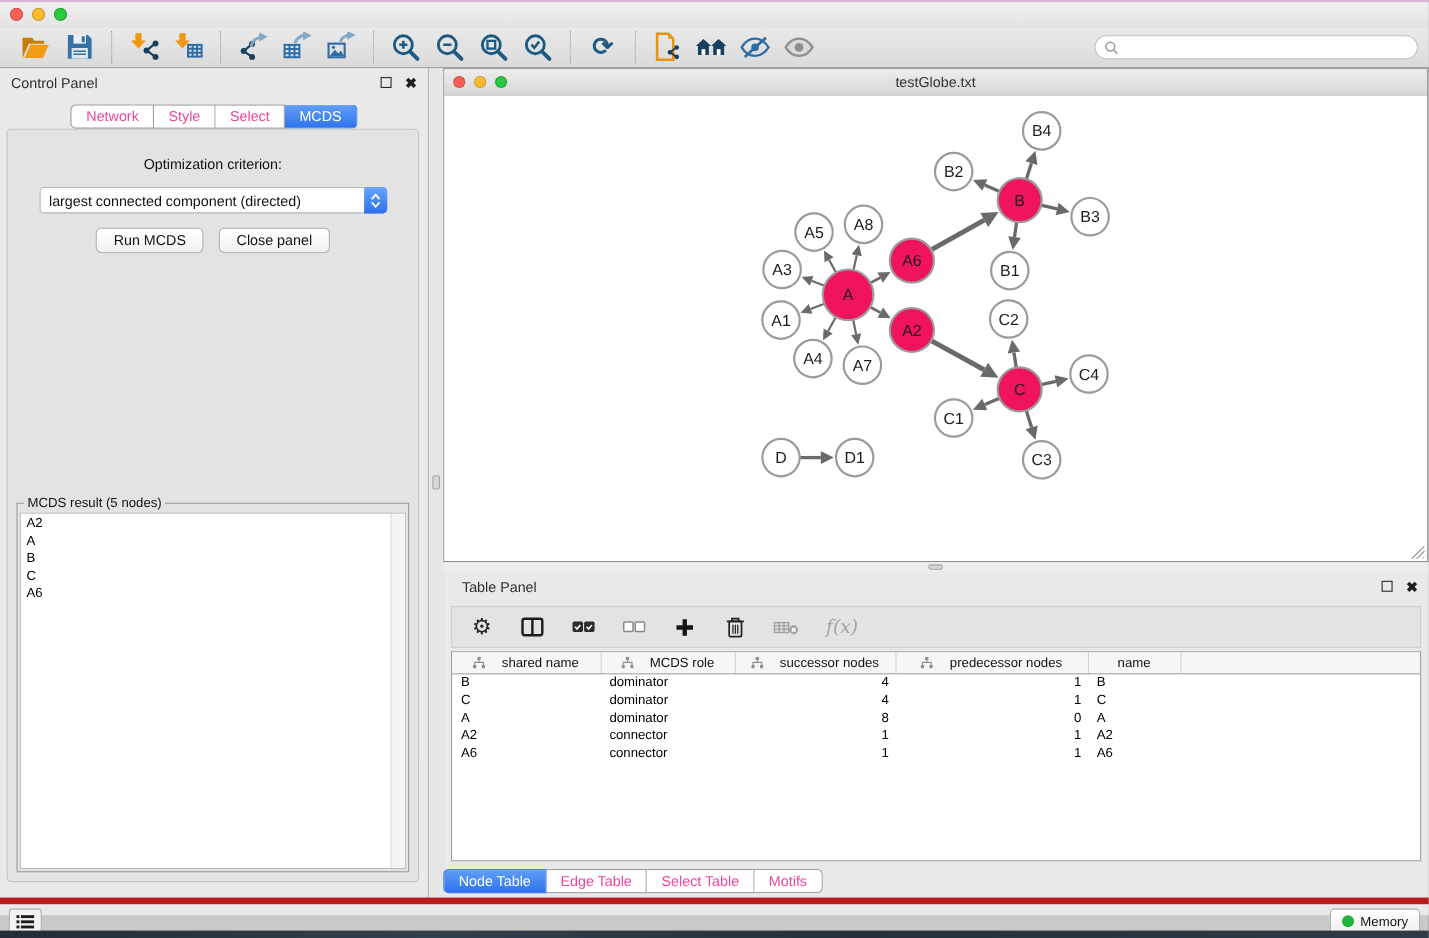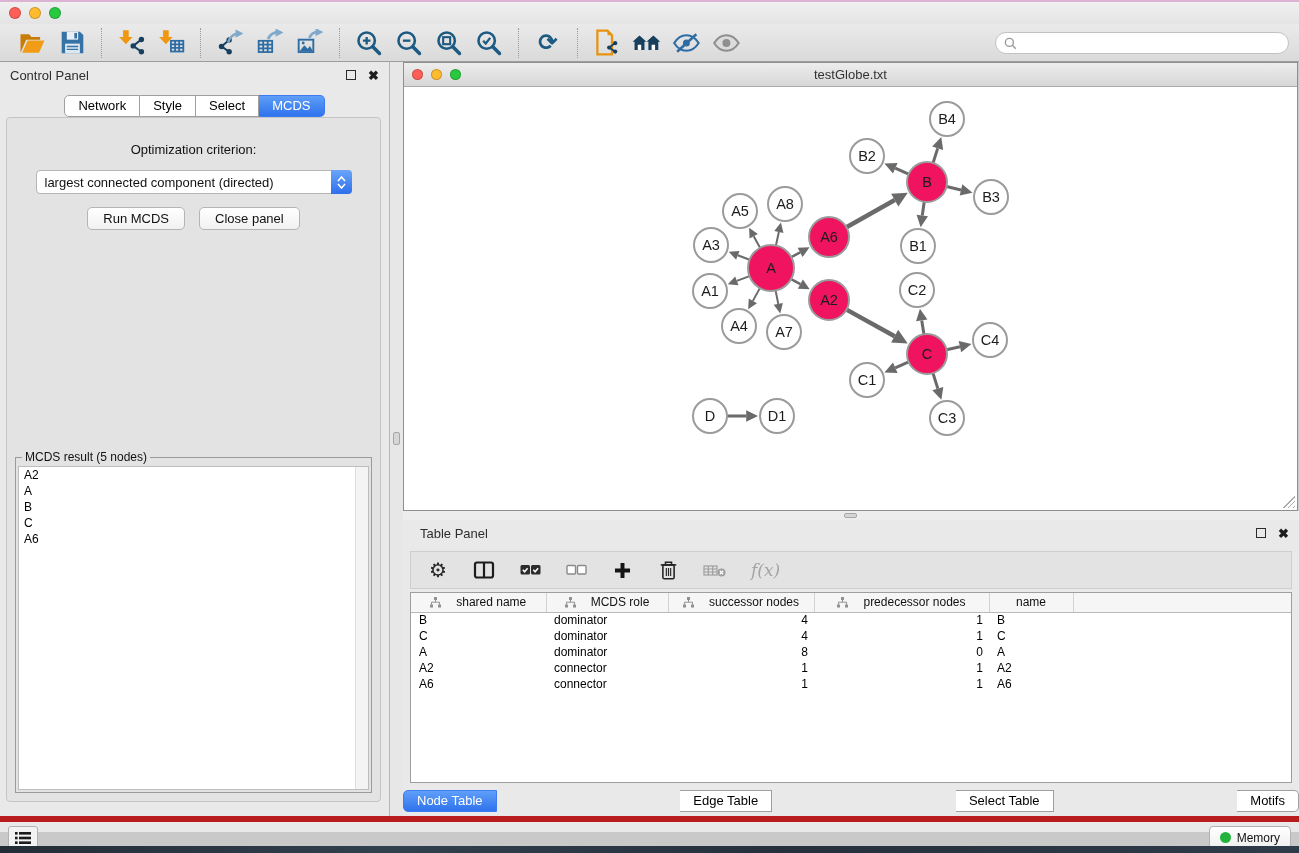--- a/index.html
+++ b/index.html
@@ -32,21 +32,21 @@
 
   
   .panel-head { height:26px; display:flex; align-items:center; padding:0 10px; }
   .panel-title { font-size:13px; color:#2e2e2e; }
   .panel-head .spacer { flex:1; }
   .float-ic { width:10px; height:10px; border:1.5px solid #2c2c2c; margin-right:12px; }
   .close-ic { font-size:13px; color:#1d1d1d; font-weight:bold; line-height:1; }
 
   .tabgroup { display:flex; }
   .tab { height:22px; line-height:20px; padding:0 13px; background:#fff; border:1px solid #9f9f9f;
-    border-left:none; font-size:13px; color:#000000; }
+    border-left:none; font-size:13px; color:#ec4899; }
   .tab:first-child { border-left:1px solid #9f9f9f; border-radius:5px 0 0 5px; }
   .tab:last-child { border-radius:0 5px 5px 0; }
   .tab.selected { background:linear-gradient(#5f9ef8,#2f73ee); border-color:#3c7cf0; color:#fff; }
 
   
   .control-panel { position:absolute; left:0; top:62px; width:390px; height:754px; background:#e9e9e9;
     border-right:1px solid #b5b5b5; }
   .cp-tabs { display:flex; justify-content:center; margin-top:7px; }
   .cp-content { position:absolute; left:6px; right:8px; top:55px; bottom:14px;
     background:#e3e3e3; border:1px solid #c4c4c4; border-radius:4px; }
@@ -99,21 +99,21 @@
   .table-wrap { margin:3px 7px 0; height:191px; background:#fff; border:1px solid #9e9e9e; overflow:hidden; }
   table.node-table { border-collapse:collapse; width:100%; table-layout:fixed; }
   .node-table col.c1{width:135px} .node-table col.c2{width:122px} .node-table col.c3{width:146px}
   .node-table col.c4{width:175px} .node-table col.c5{width:84px}
   .node-table th { height:19px; font-size:12px; font-weight:normal; color:#111; background:#f6f6f6;
     border-bottom:1px solid #b9b9b9; border-right:1px solid #d2d2d2; }
   .node-table th:last-child { border-right:none; }
   .th-inner { display:flex; align-items:center; justify-content:center; gap:15px; }
   .node-table td { height:16px; font-size:12px; color:#000; padding:0 8px; white-space:nowrap; overflow:hidden; }
   td.c-right { text-align:right; padding-right:6px; }
-  .tp-tabs { display:flex; justify-content:space-between; margin-top:7px; }
+  .tp-tabs { display:flex; justify-content:flex-start; margin-top:7px; }
 
   
   .statusbar { position:absolute; left:0; top:816px; width:100%; height:16px; background:#e9e9e9;
     border-top:6px solid #b91c1c; }
   .list-btn { position:absolute; left:8px; top:4px; width:30px; height:23px; background:#f3f3f3;
     border:1px solid #b2b2b2; border-radius:3px; display:flex; align-items:center; justify-content:center; }
   .memory-btn { position:absolute; right:8px; top:4px; height:23px; padding:0 10px;
     background:linear-gradient(#ffffff,#efefef); border:1px solid #b2b2b2; border-radius:4px;
     display:flex; align-items:center; gap:6px; }
   .memory-dot { width:11px; height:11px; border-radius:50%; }

